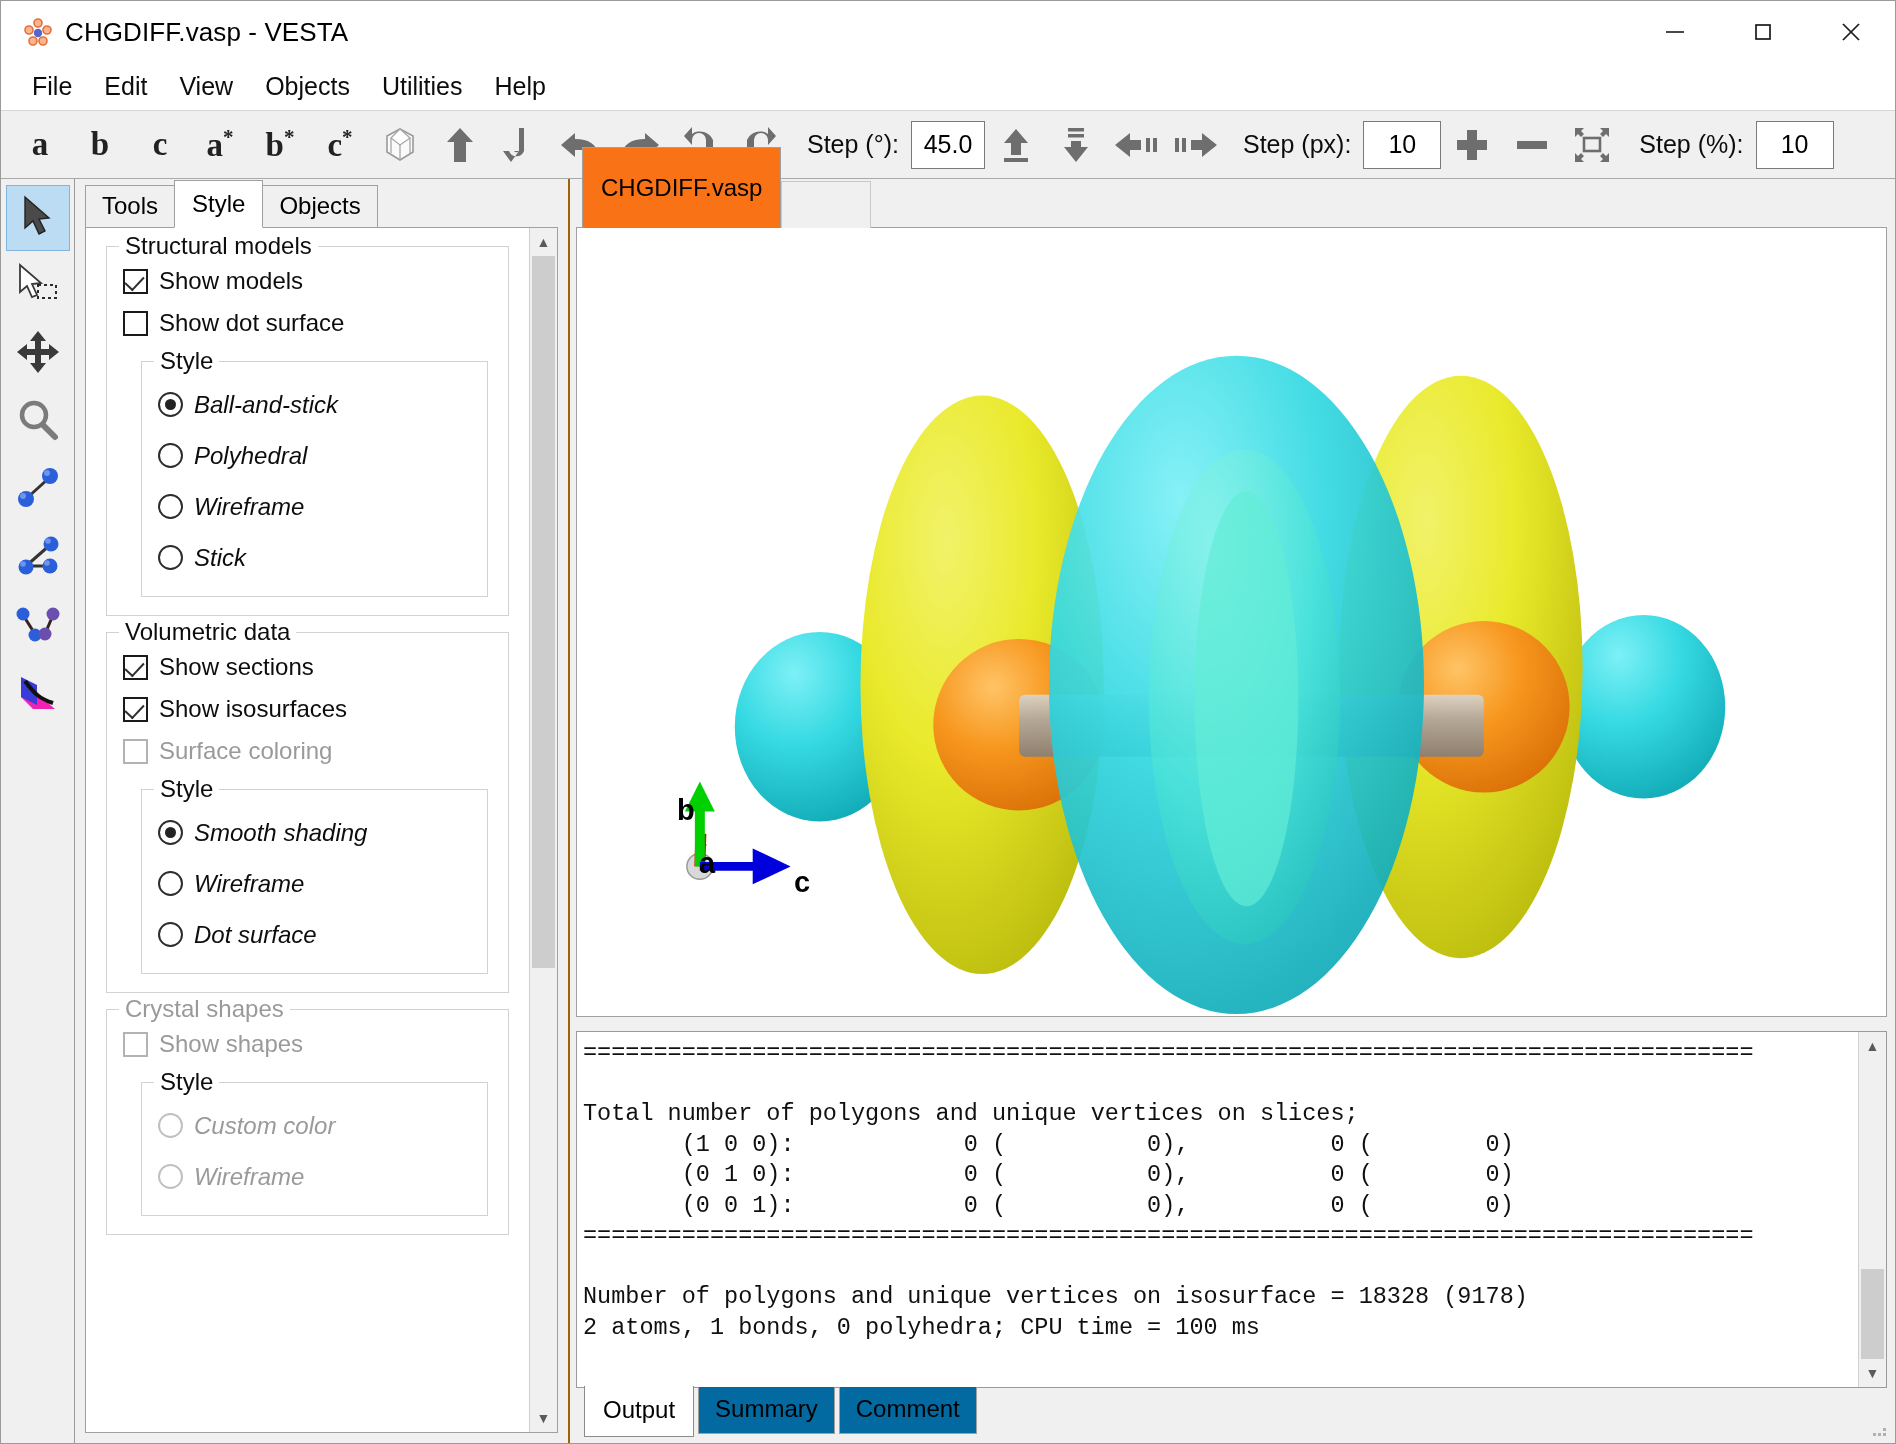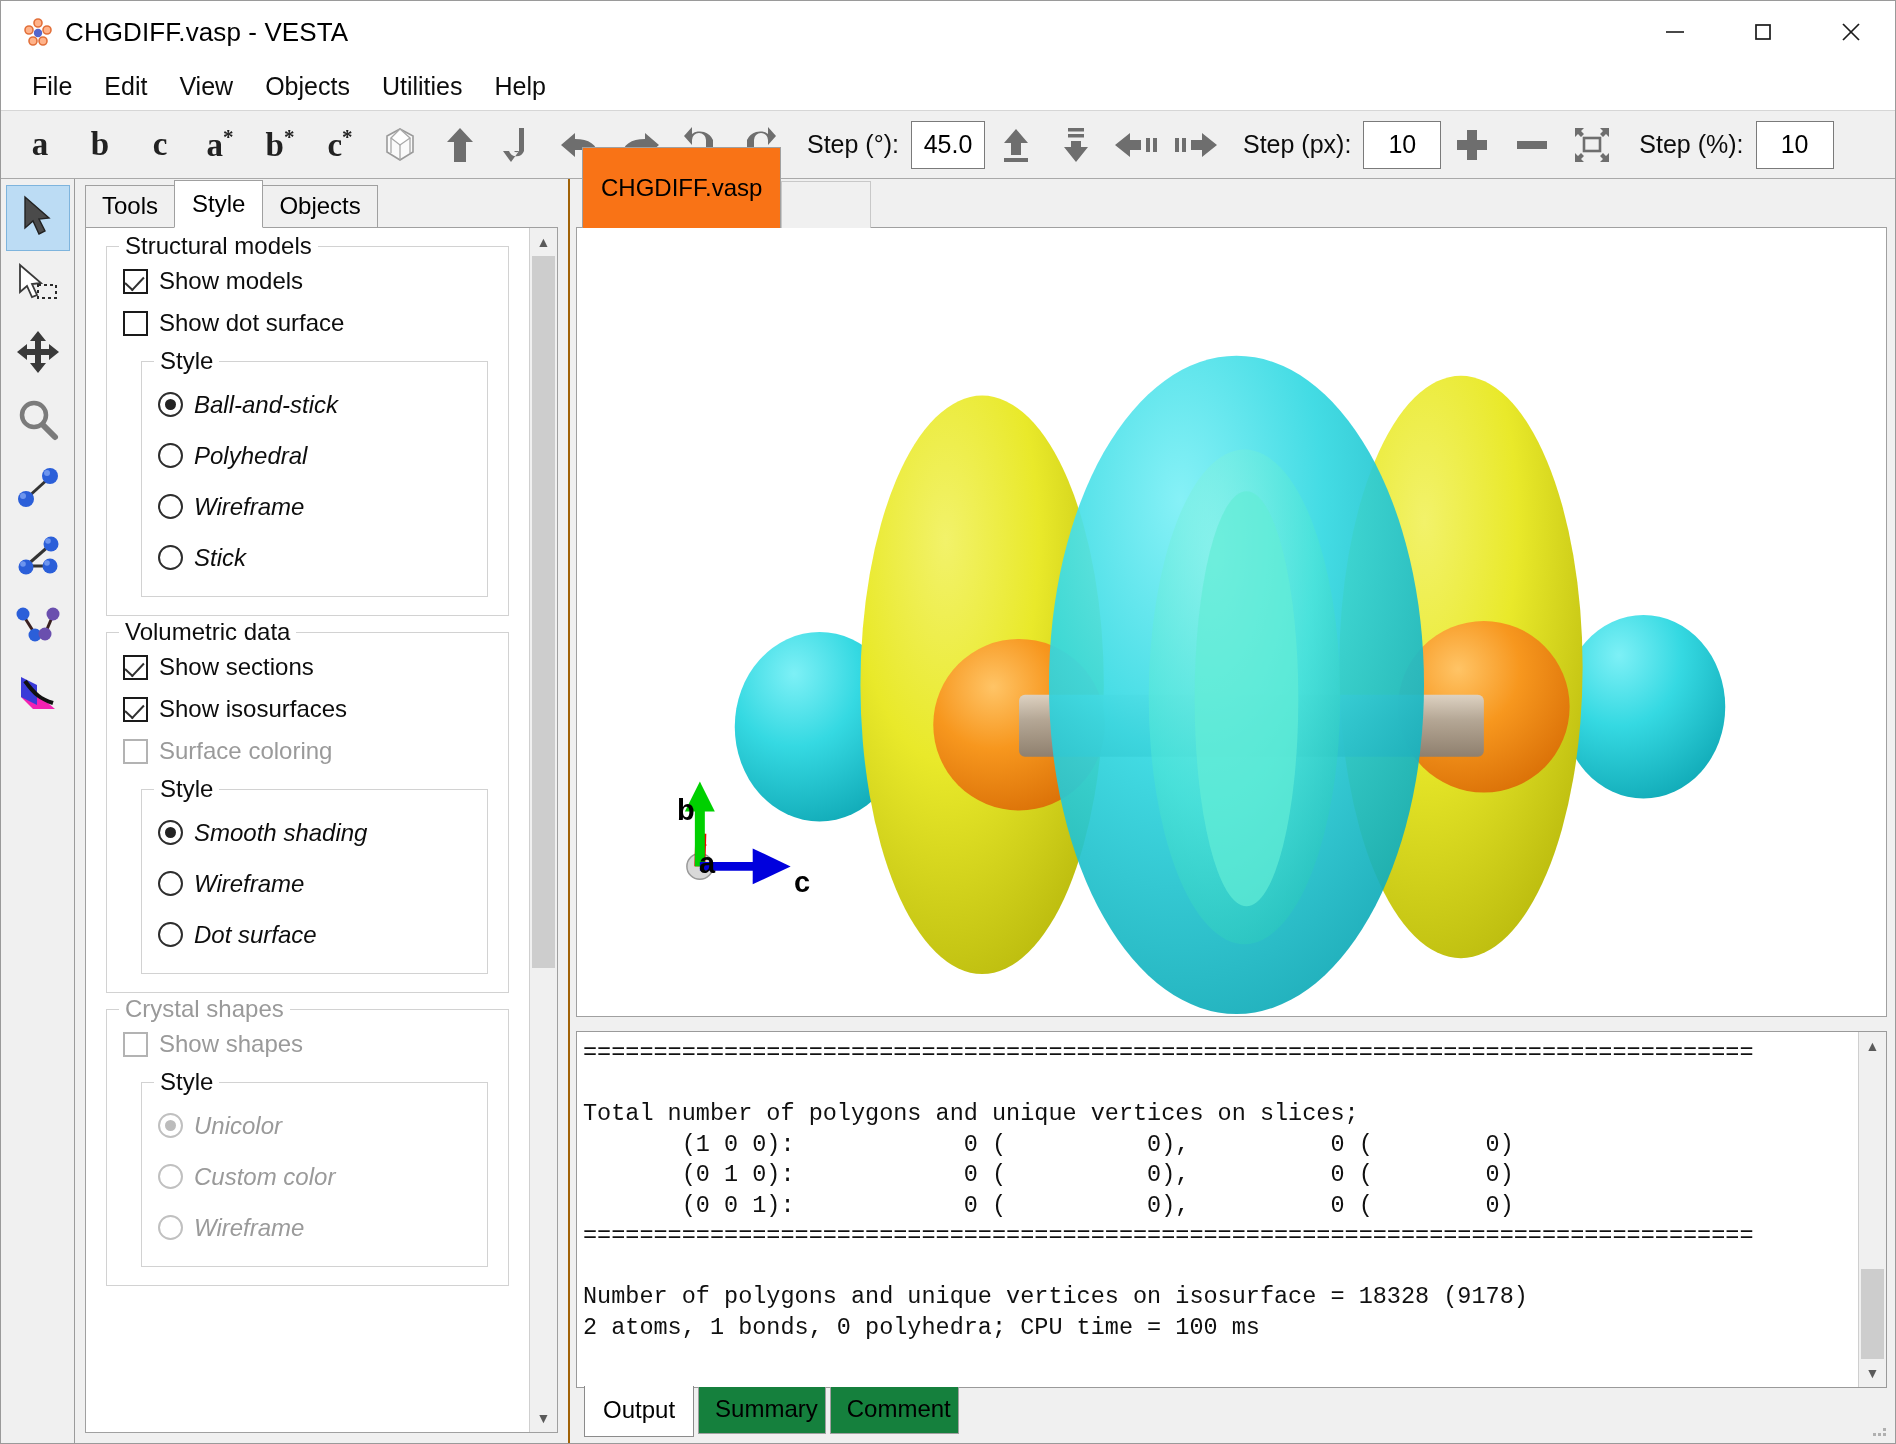--- a/index.html
+++ b/index.html
@@ -305,24 +305,24 @@
     font-size: 23.5px;
     line-height: 30.5px;
     color: #101010;
     white-space: pre;
     overflow: hidden;
     letter-spacing: 0px;
   }
   .bottomtabs { display: flex; align-items: flex-start; height: 52px; padding-left: 8px; margin-top: -1px; text-align: center; }
   .btab {
     font-size: 24px;
-    background: #15803d;
+    background: #0369a1;
     border: 1px solid #a0a0a0;
     border-top: none;
-    padding: 8px 7px 10px 16px;
+    padding: 8px 16px 10px 16px;
     color: #000;
     margin-right: 4px;
   }
   .btab.active {
     background: #ffffff;
     border-color: #8b8b8b;
     padding: 10px 18px 12px 18px;
     margin-top: -1px;
   }
   .statusgrip {
@@ -650,24 +650,20 @@
 
           <div class="group disabled">
             <div class="glabel">Crystal shapes</div>
             <div class="ctlrow dim">
               <span class="chk dim"></span>
               <span>Show shapes</span>
             </div>
 
             <div class="group inner">
               <div class="glabel">Style</div>
-              <div class="ctlrow radio dim">
-                <span class="rad dim on"></span>
-                <span>Unicolor</span>
-              </div>
               <div class="ctlrow radio dim">
                 <span class="rad dim"></span>
                 <span>Custom color</span>
               </div>
               <div class="ctlrow radio dim">
                 <span class="rad dim"></span>
                 <span>Wireframe</span>
               </div>
             </div>
           </div>

